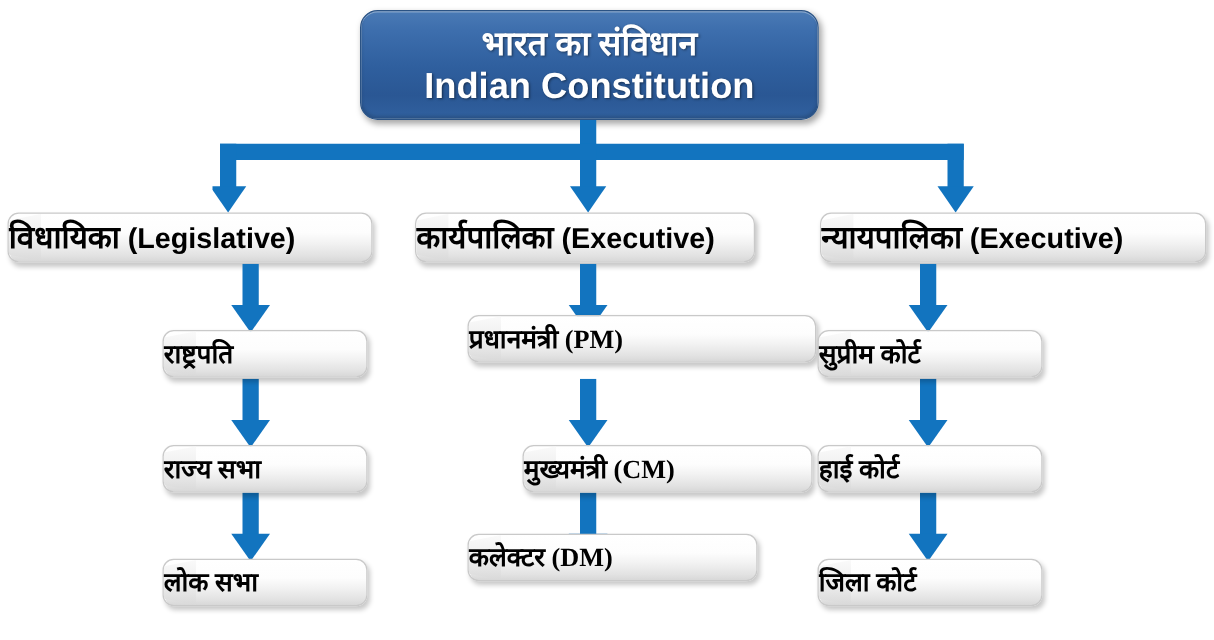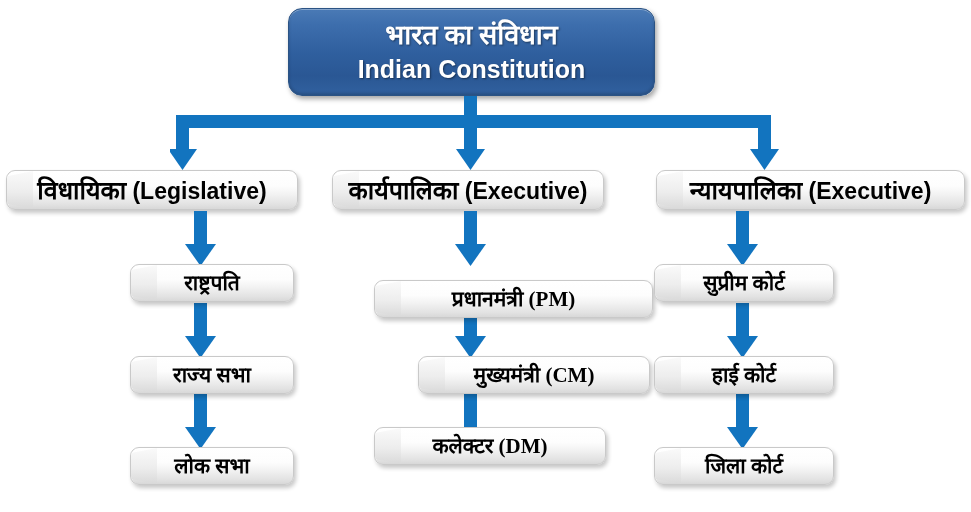--- a/index.html
+++ b/index.html
@@ -41,39 +41,39 @@
     font-family: "Liberation Serif", "DejaVu Serif", serif;
     font-size: 27px;
     line-height: 34px;
     font-weight: 700;
     text-shadow: 1px 1px 2px rgba(0,0,0,0.45);
     white-space: nowrap;
   }
   .root-line-en {
     color: #ffffff;
     font-family: "Liberation Sans", "DejaVu Sans", sans-serif;
-    font-size: 25px;
+    font-size: 29px;
     line-height: 34px;
     font-weight: 700;
     text-shadow: 1px 1px 2px rgba(0,0,0,0.45);
     white-space: nowrap;
   }
 
   
   .lbox {
     position: absolute;
     box-sizing: border-box;
     border-radius: 9px;
     background: linear-gradient(180deg, #ffffff 0%, #fdfdfd 40%, #f2f2f2 62%, #e2e2e2 88%, #d8d8d8 100%);
     border: 1px solid #c9c9c9;
     box-shadow: 2px 3px 4px rgba(0,0,0,0.22),
                 inset 1px 1px 0 rgba(255,255,255,0.95);
     display: flex;
     align-items: center;
-    justify-content: center;
+    justify-content: flex-start;
     overflow: hidden;
   }
   
   .lbox::before {
     content: "";
     position: absolute;
     left: 0;
     top: 0;
     bottom: 0;
     width: 26px;
@@ -214,21 +214,21 @@
   <div class="lbox leaf" style="left:130px; top:264px; width:164px;">
     <span class="lbox-text">राष्ट्रपति</span>
   </div>
   <div class="lbox leaf" style="left:130px; top:356px; width:164px;">
     <span class="lbox-text">राज्य सभा</span>
   </div>
   <div class="lbox leaf" style="left:130px; top:447px; width:164px;">
     <span class="lbox-text">लोक सभा</span>
   </div>
 
-  <div class="lbox leaf" style="left:374px; top:280px; width:279px;">
+  <div class="lbox leaf" style="left:374px; top:252px; width:279px;">
     <span class="lbox-text">प्रधानमंत्री (PM)</span>
   </div>
   <div class="lbox leaf" style="left:374px; top:356px; width:232px;margin-left:44px;">
     <span class="lbox-text">मुख्यमंत्री (CM)</span>
   </div>
   <div class="lbox leaf" style="left:374px; top:427px; width:232px;">
     <span class="lbox-text">कलेक्टर  (DM)</span>
   </div>
 
   <div class="lbox leaf" style="left:654px; top:264px; width:180px;">

